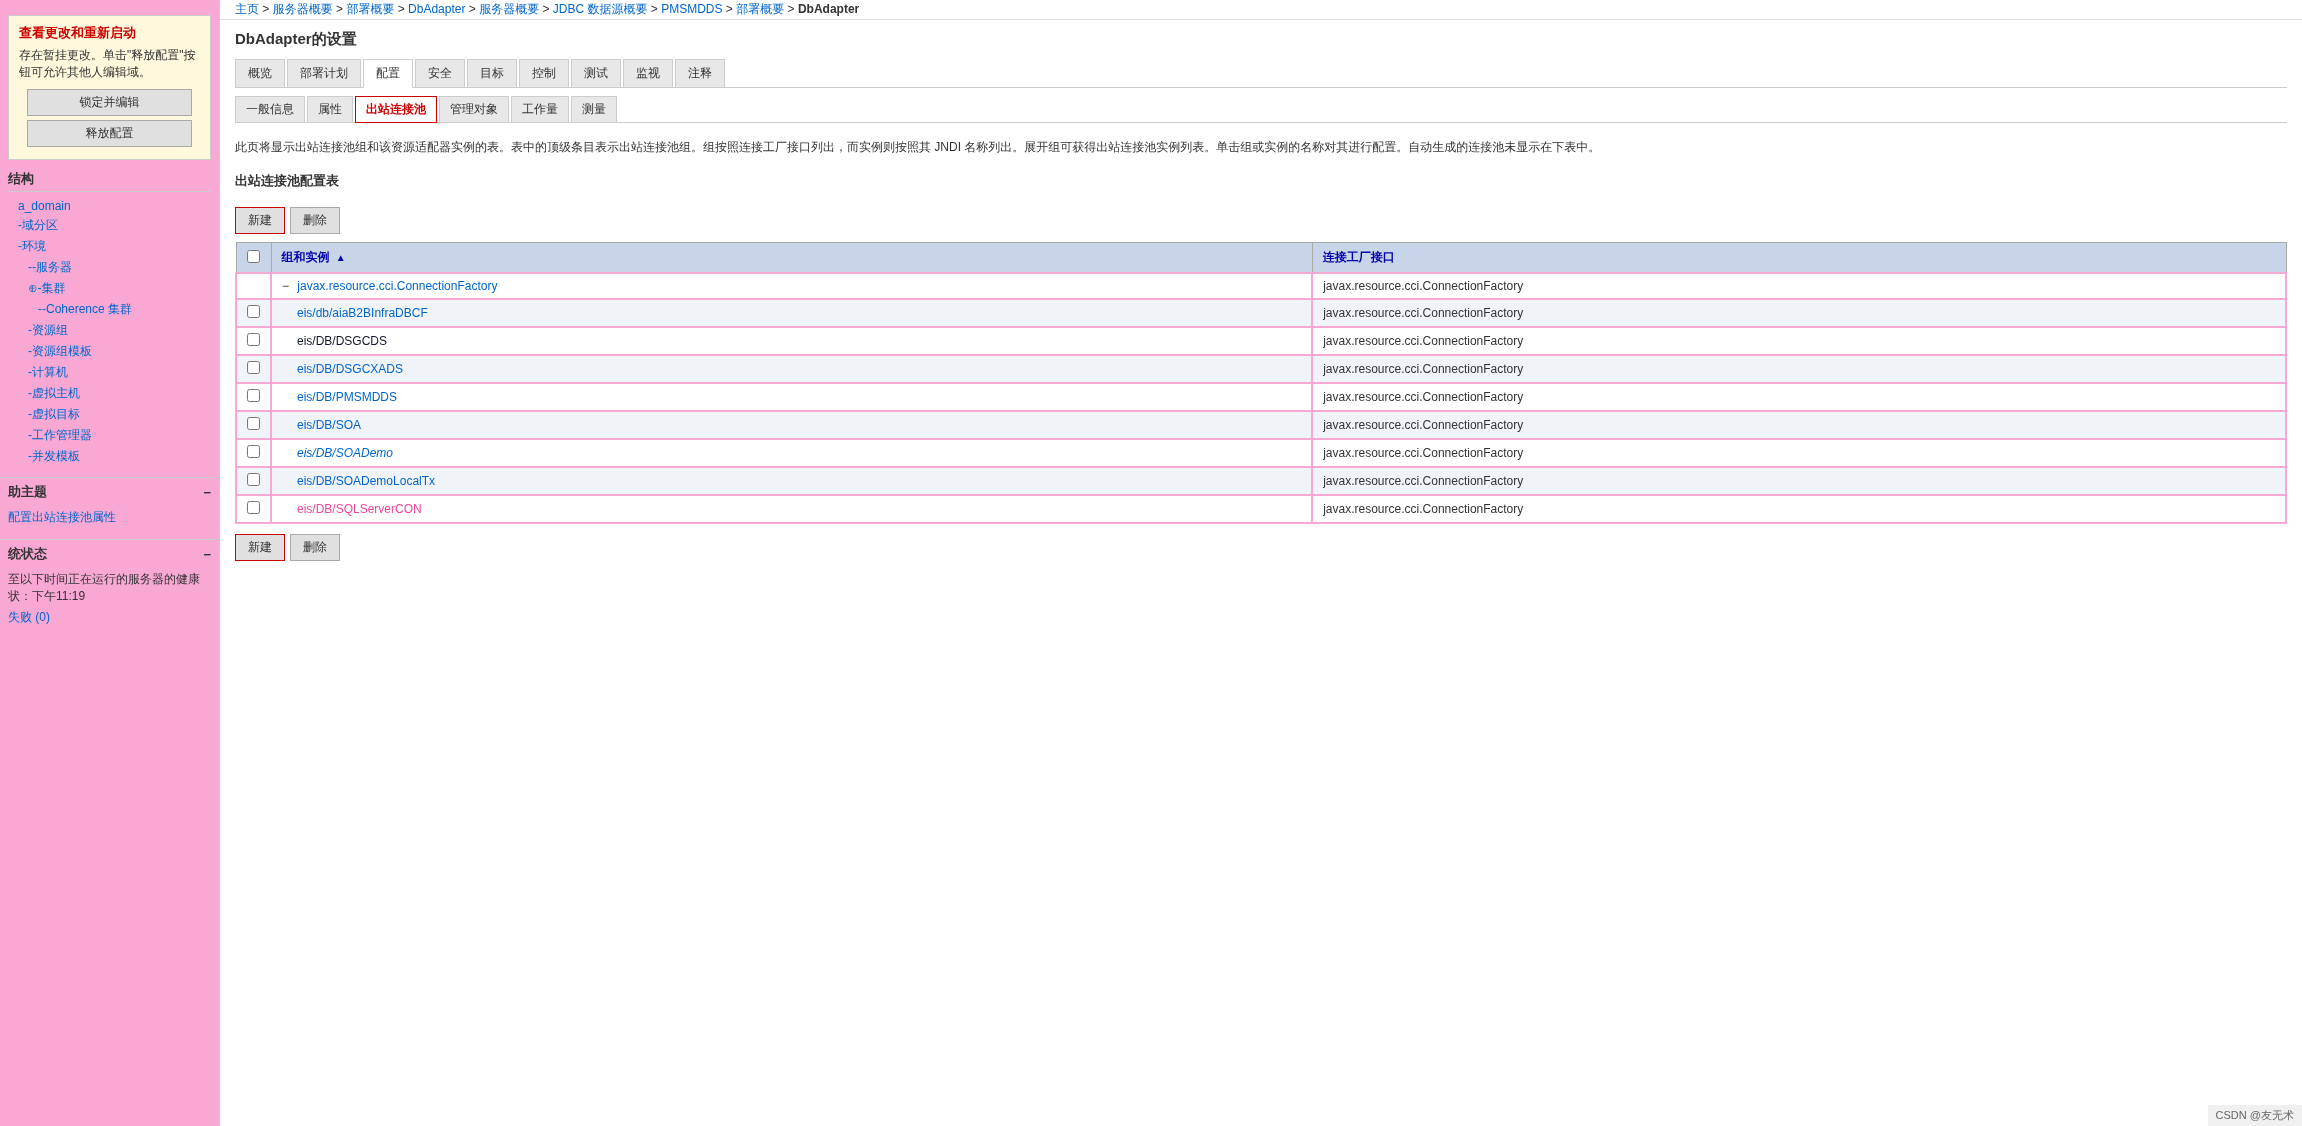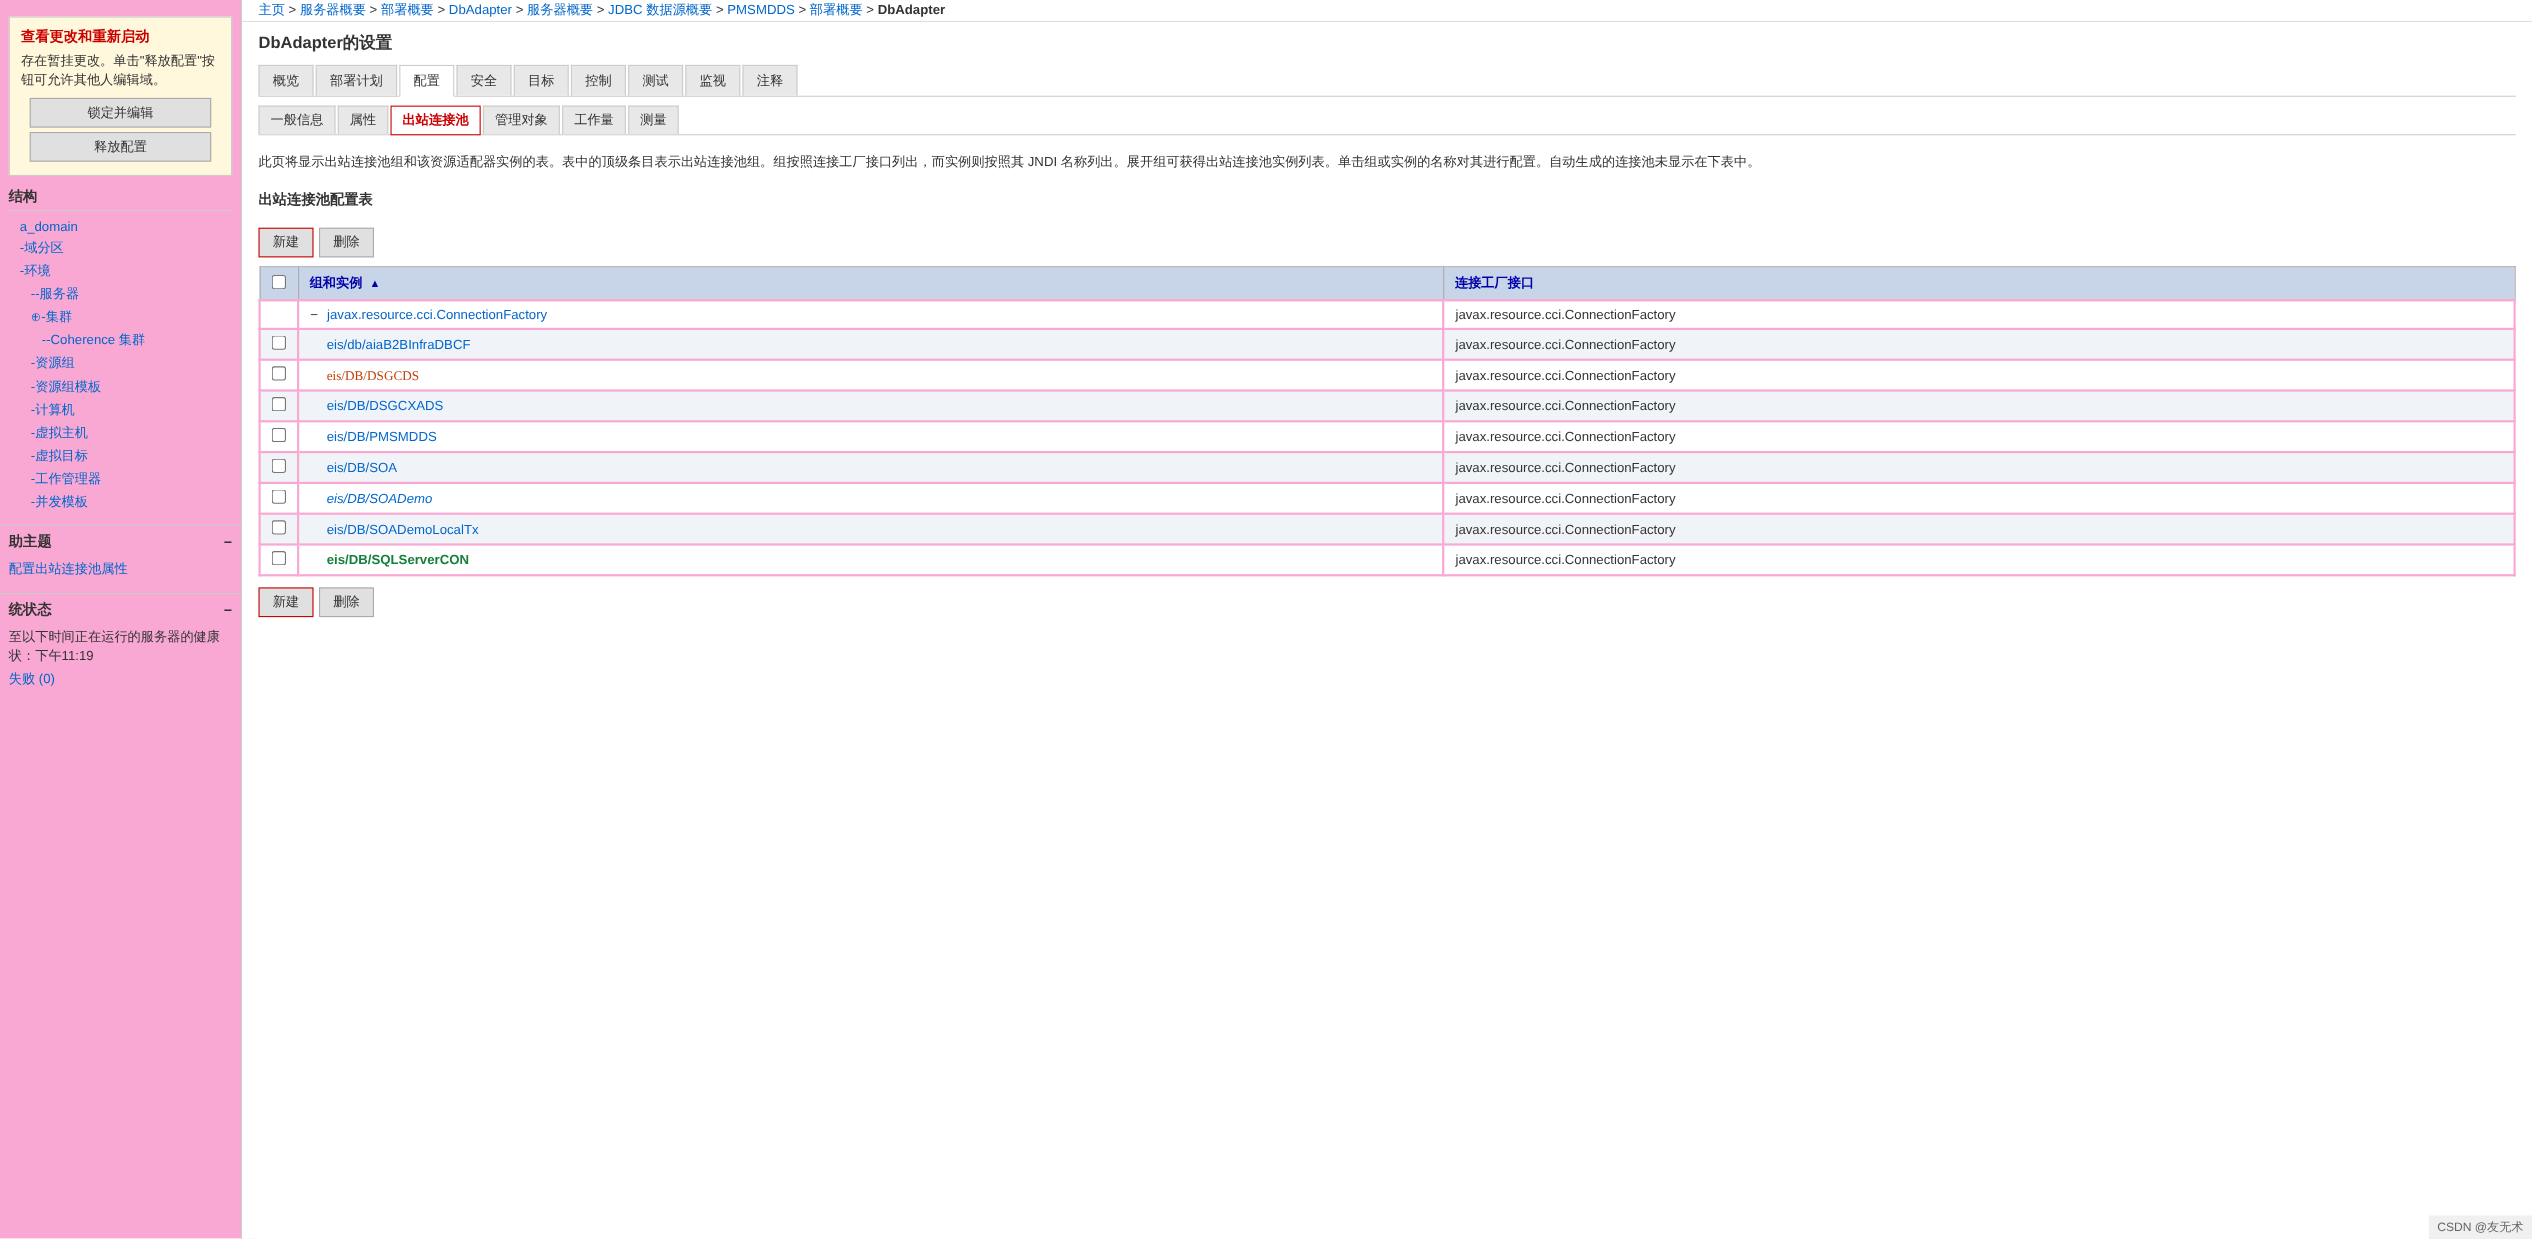--- a/index.html
+++ b/index.html
@@ -210,21 +210,21 @@
         <td style="padding-left:25px;">
           <a style="color:#0066cc;cursor:pointer;">eis/db/aiaB2BInfraDBCF</a>
         </td>
         <td>javax.resource.cci.ConnectionFactory</td>
       </tr>
             <tr>
         <td class="checkbox-cell">
           <input type="checkbox" style="">
         </td>
         <td style="padding-left:25px;">
-          <a style="color:#c2410c;cursor:pointer;font-family:Liberation Serif, serif;">eis/DB/DSGCDS</a>
+          <a style="color:#0f172a;cursor:pointer;">eis/DB/DSGCDS</a>
         </td>
         <td>javax.resource.cci.ConnectionFactory</td>
       </tr>
             <tr>
         <td class="checkbox-cell">
           <input type="checkbox" style="">
         </td>
         <td style="padding-left:25px;">
           <a style="color:#0066cc;cursor:pointer;">eis/DB/DSGCXADS</a>
         </td>
@@ -264,21 +264,21 @@
         <td style="padding-left:25px;">
           <a style="color:#0066cc;cursor:pointer;">eis/DB/SOADemoLocalTx</a>
         </td>
         <td>javax.resource.cci.ConnectionFactory</td>
       </tr>
             <tr>
         <td class="checkbox-cell">
           <input type="checkbox" style="">
         </td>
         <td style="padding-left:25px;">
-          <a style="color:#15803d;cursor:pointer;font-weight:bold;">eis/DB/SQLServerCON</a>
+          <a style="color:#ec4899;cursor:pointer;">eis/DB/SQLServerCON</a>
         </td>
         <td>javax.resource.cci.ConnectionFactory</td>
       </tr>
           </tbody>
       </table>
 
       <div class="bottom-buttons">
         <button class="action-btn new-btn">新建</button>
         <button class="action-btn">删除</button>
       </div>

